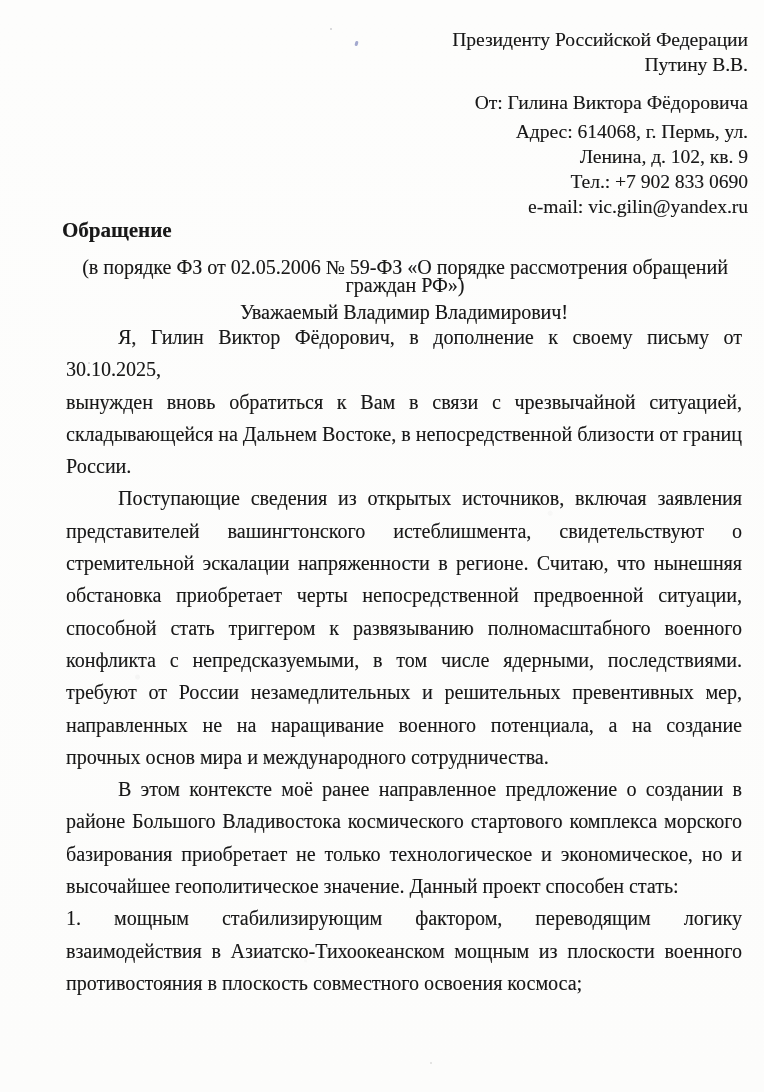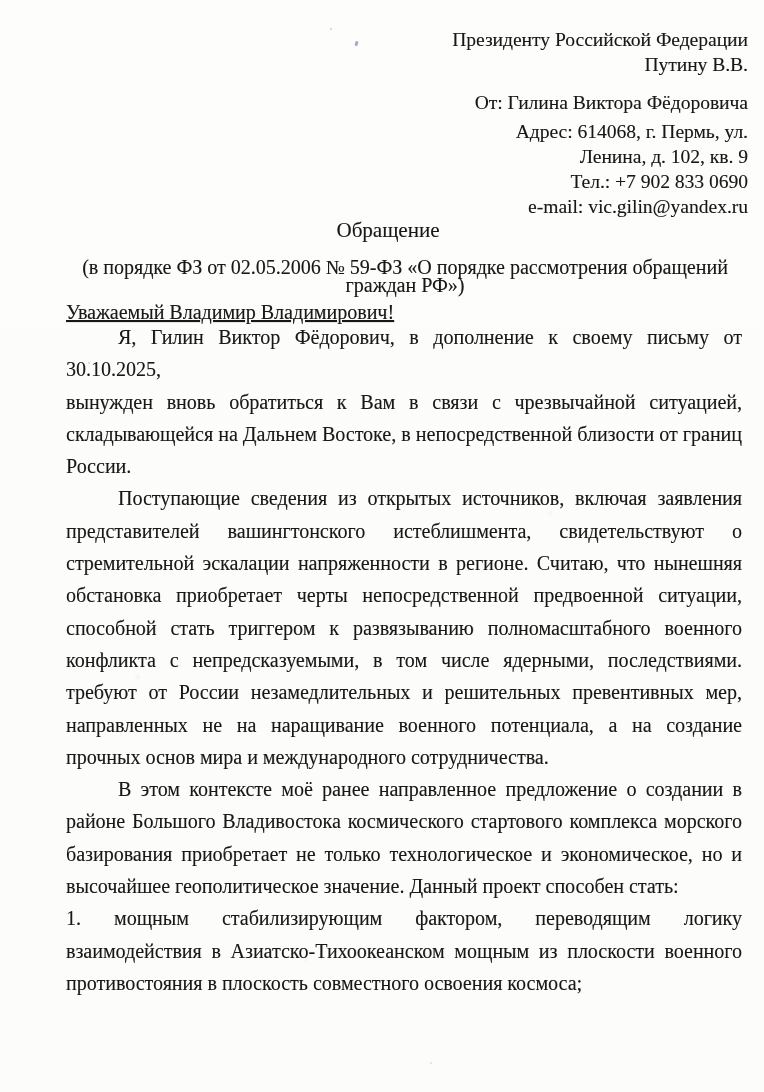--- a/index.html
+++ b/index.html
@@ -19,31 +19,31 @@
   }
   .ink{ text-shadow:0.3px 0.3px 0 rgba(25,25,25,0.35); }
   .header{
     position:absolute; left:443px; top:27px; width:305px;
     font-size:19.5px; line-height:25px;
   }
   .hline{white-space:nowrap;text-align:right;}
   .gap-before-from{margin-top:13px;}
   .gap-before-addr{margin-top:4px;}
   .title{
-    position:absolute; left:50px; top:218px; width:676px;
-    text-align:center; font-weight:normal; font-size:21px; line-height:24px;
+    position:absolute; left:62px; top:218px; width:676px;
+    font-weight:bold; font-size:21px; line-height:24px;
   }
   .subtitle{
     position:absolute; left:62px; width:686px;
     text-align:center; font-size:20px; line-height:26px;
   }
   .st1{top:254px;} .st2{top:272px;}
   .salutation{
     position:absolute; left:66px; top:301px; width:676px;
-    font-size:20px;text-decoration:underline;
+    text-align:center; font-size:20px;
   }
   .body{
     position:absolute; left:66px; top:321px; width:676px;
     font-size:20px; line-height:32.3px;
   }
   .line{ text-align:justify; text-align-last:left; white-space:normal; }
   .line.just{ text-align-last:justify; }
   .line.indent{ text-indent:52px; }
   .speck{ position:absolute; border-radius:50%; }
   .sp1{ left:355px; top:41px; width:3px; height:5px; background:rgba(90,100,170,0.55); transform:rotate(18deg); border-radius:2px;}

